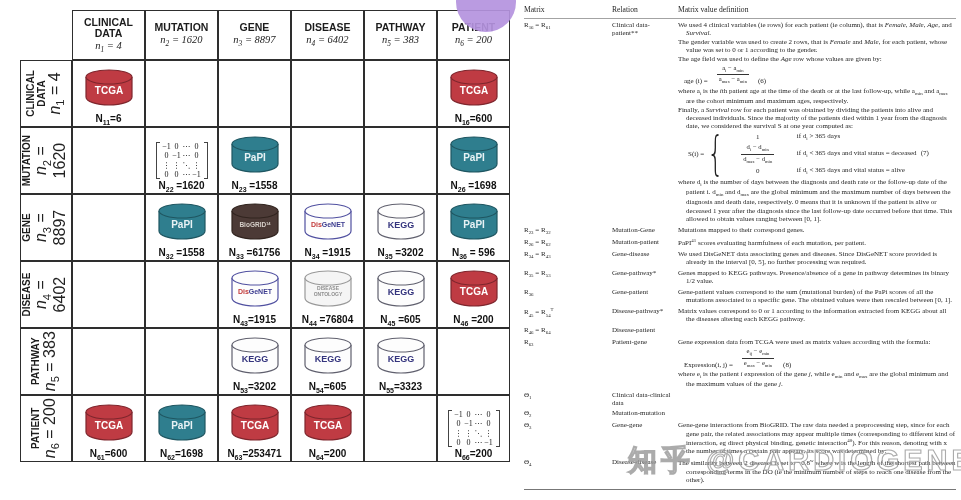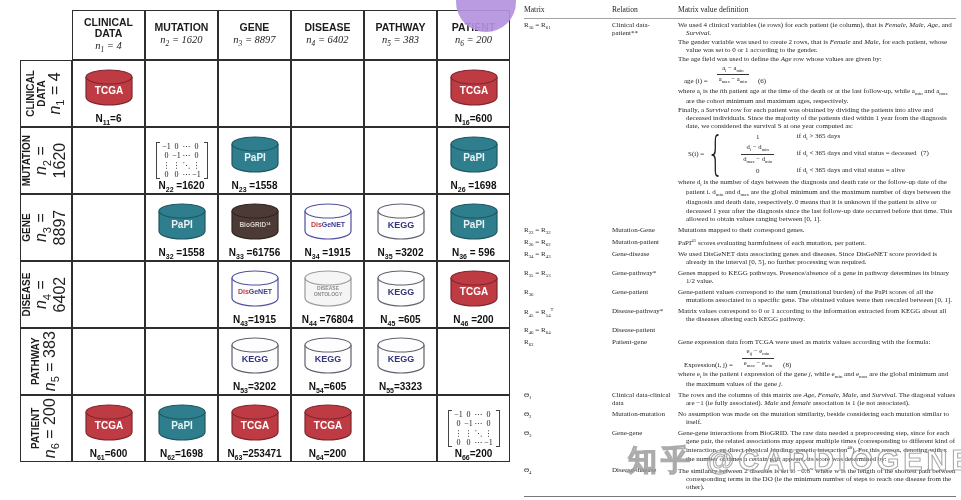--- a/index.html
+++ b/index.html
@@ -521,30 +521,24 @@
               <span class="fden">e<sub>max</sub> − e<sub>min</sub></span>
             </span>
             <span> (8)</span>
           </div>
           <div class="para">where e<sub>i</sub> is the patient <i>i</i> expression of the gene <i>j</i>, while e<sub>min</sub> and e<sub>max</sub> are the global minimum and the maximum values of the gene <i>j</i>.</div>
         </div>
       </div>
       <div class="trow">
         <div class="c-matrix">Θ<sub>1</sub></div>
         <div class="c-rel">Clinical data-clinical data</div>
-        <div class="c-def">
-          <div class="para">The rows and the columns of this matrix are <i>Age</i>, <i>Female</i>, <i>Male</i>, and <i>Survival</i>. The diagonal values are −1 (ie fully associated). <i>Male</i> and <i>female</i> association is 1 (ie not associated).</div>
-        </div>
       </div>
       <div class="trow">
         <div class="c-matrix">Θ<sub>2</sub></div>
         <div class="c-rel">Mutation-mutation</div>
-        <div class="c-def">
-          <div class="para">No assumption was made on the mutation similarity, beside considering each mutation similar to itself.</div>
-        </div>
       </div>
       <div class="trow">
         <div class="c-matrix">Θ<sub>3</sub></div>
         <div class="c-rel">Gene-gene</div>
         <div class="c-def">
           <div class="para">Gene-gene interactions from BioGRID. The raw data needed a preprocessing step, since for each gene pair, the related associations may appear multiple times (corresponding to different kind of interaction, eg direct physical binding, genetic interaction<sup>40</sup>). For this reason, denoting with x the number of times a certain pair appears, its score was determined by:</div>
         </div>
       </div>
       <div class="trow">
         <div class="c-matrix">Θ<sub>4</sub></div>

